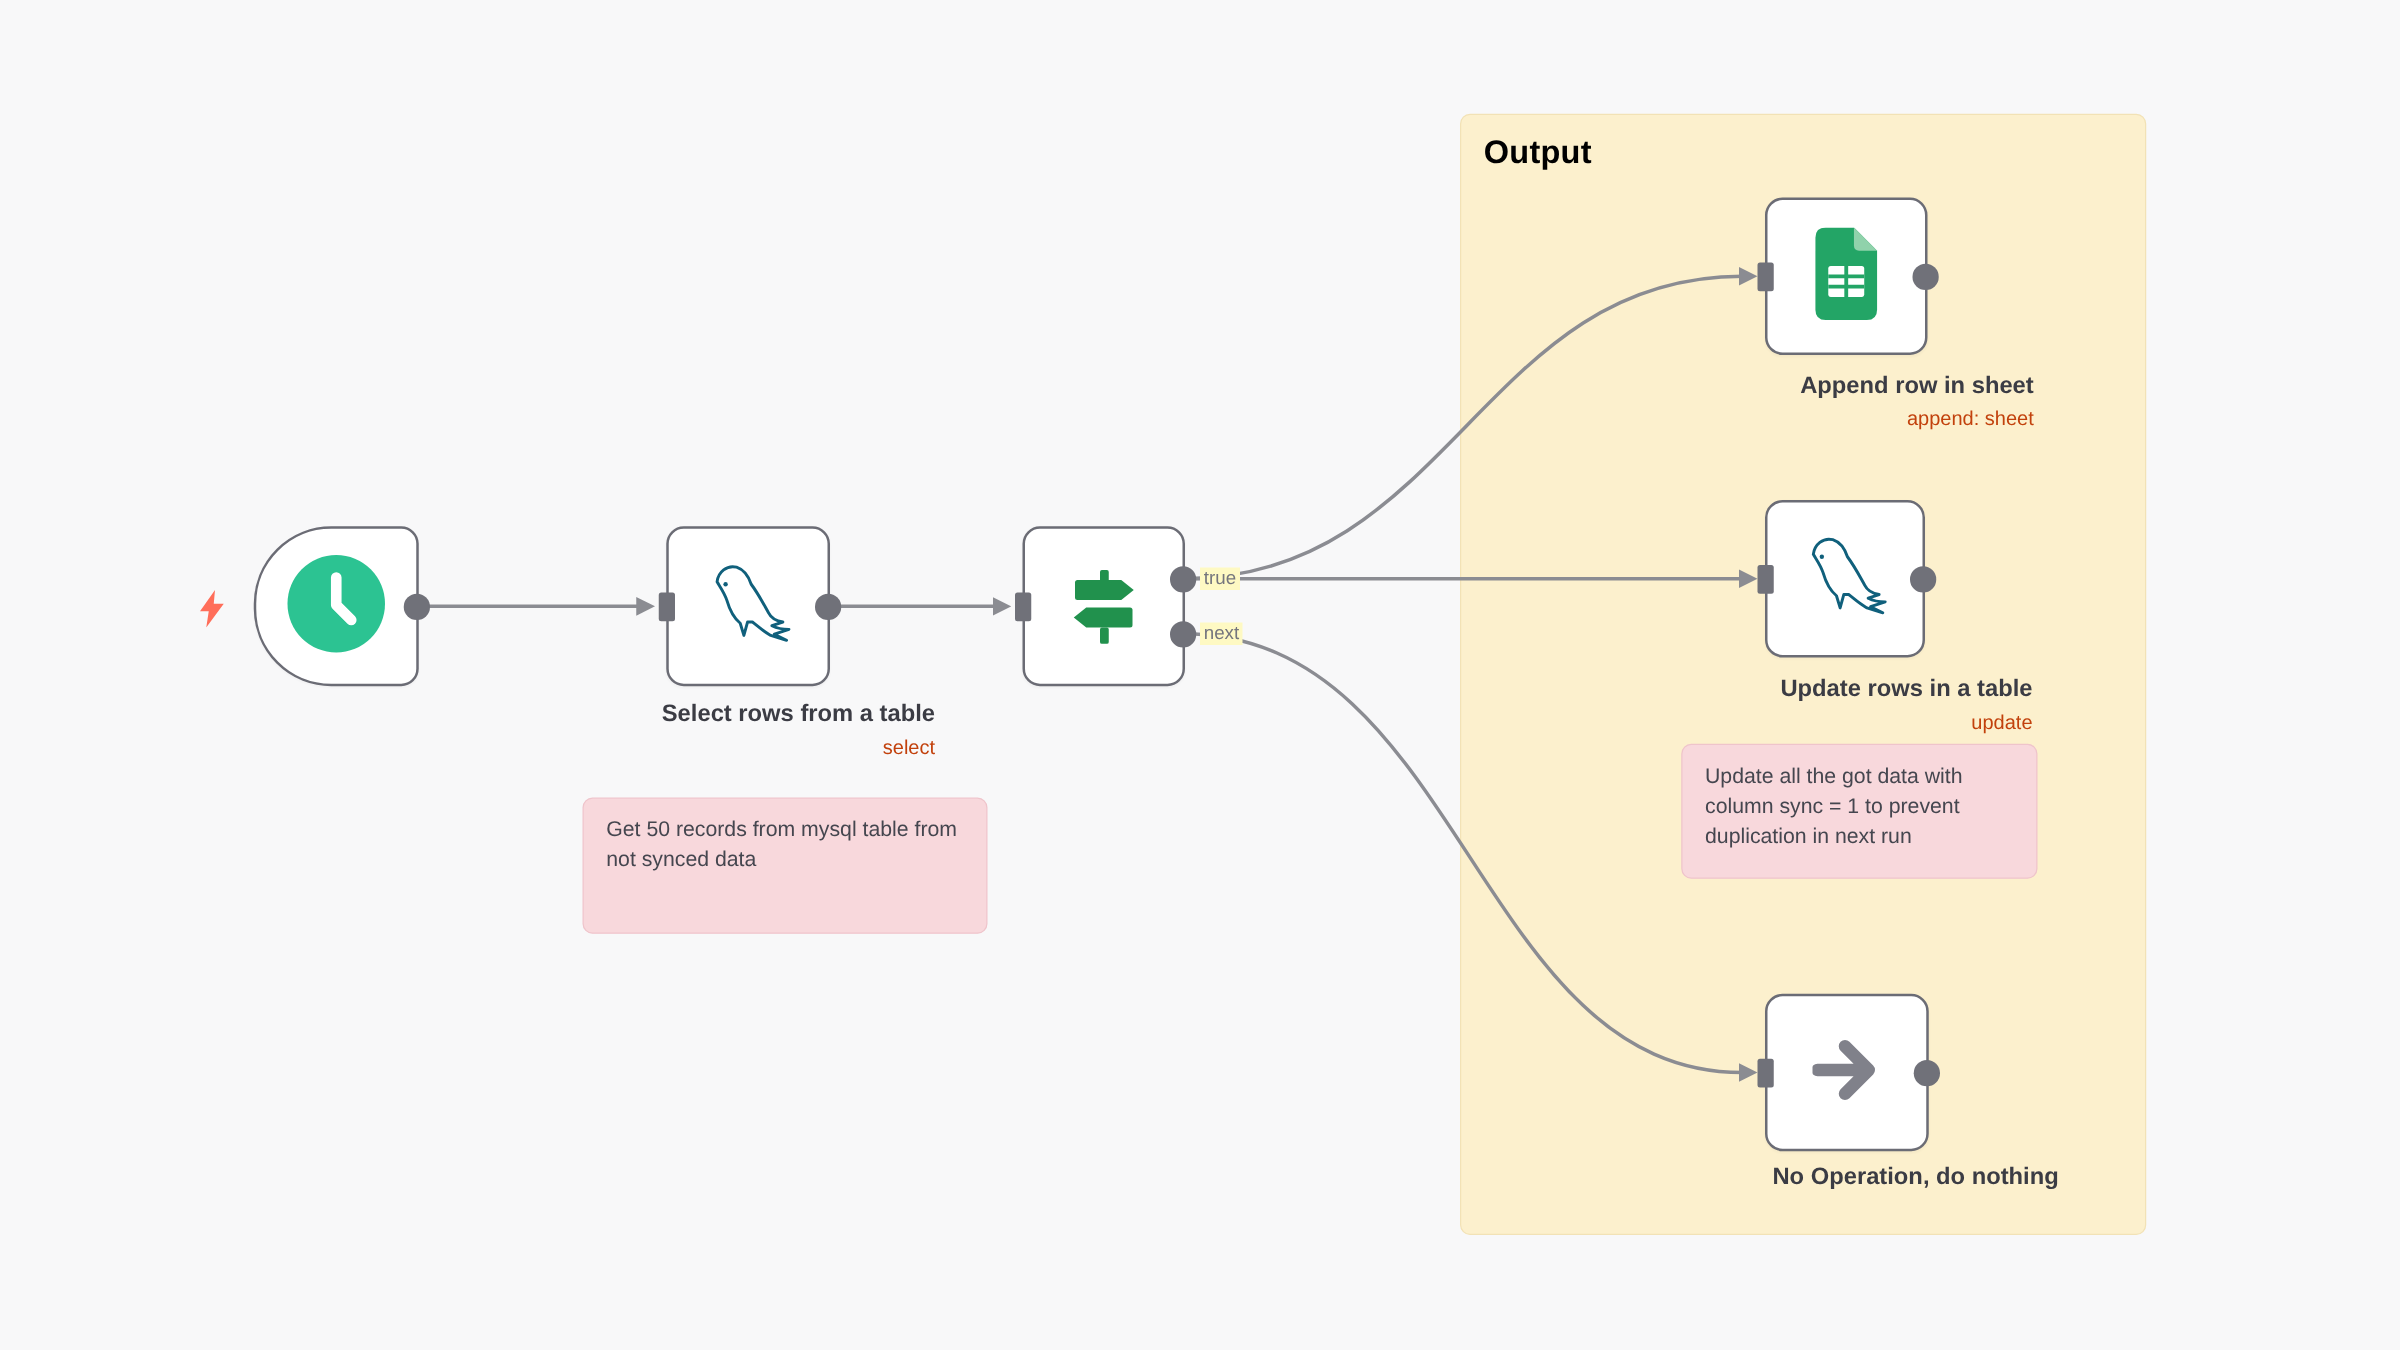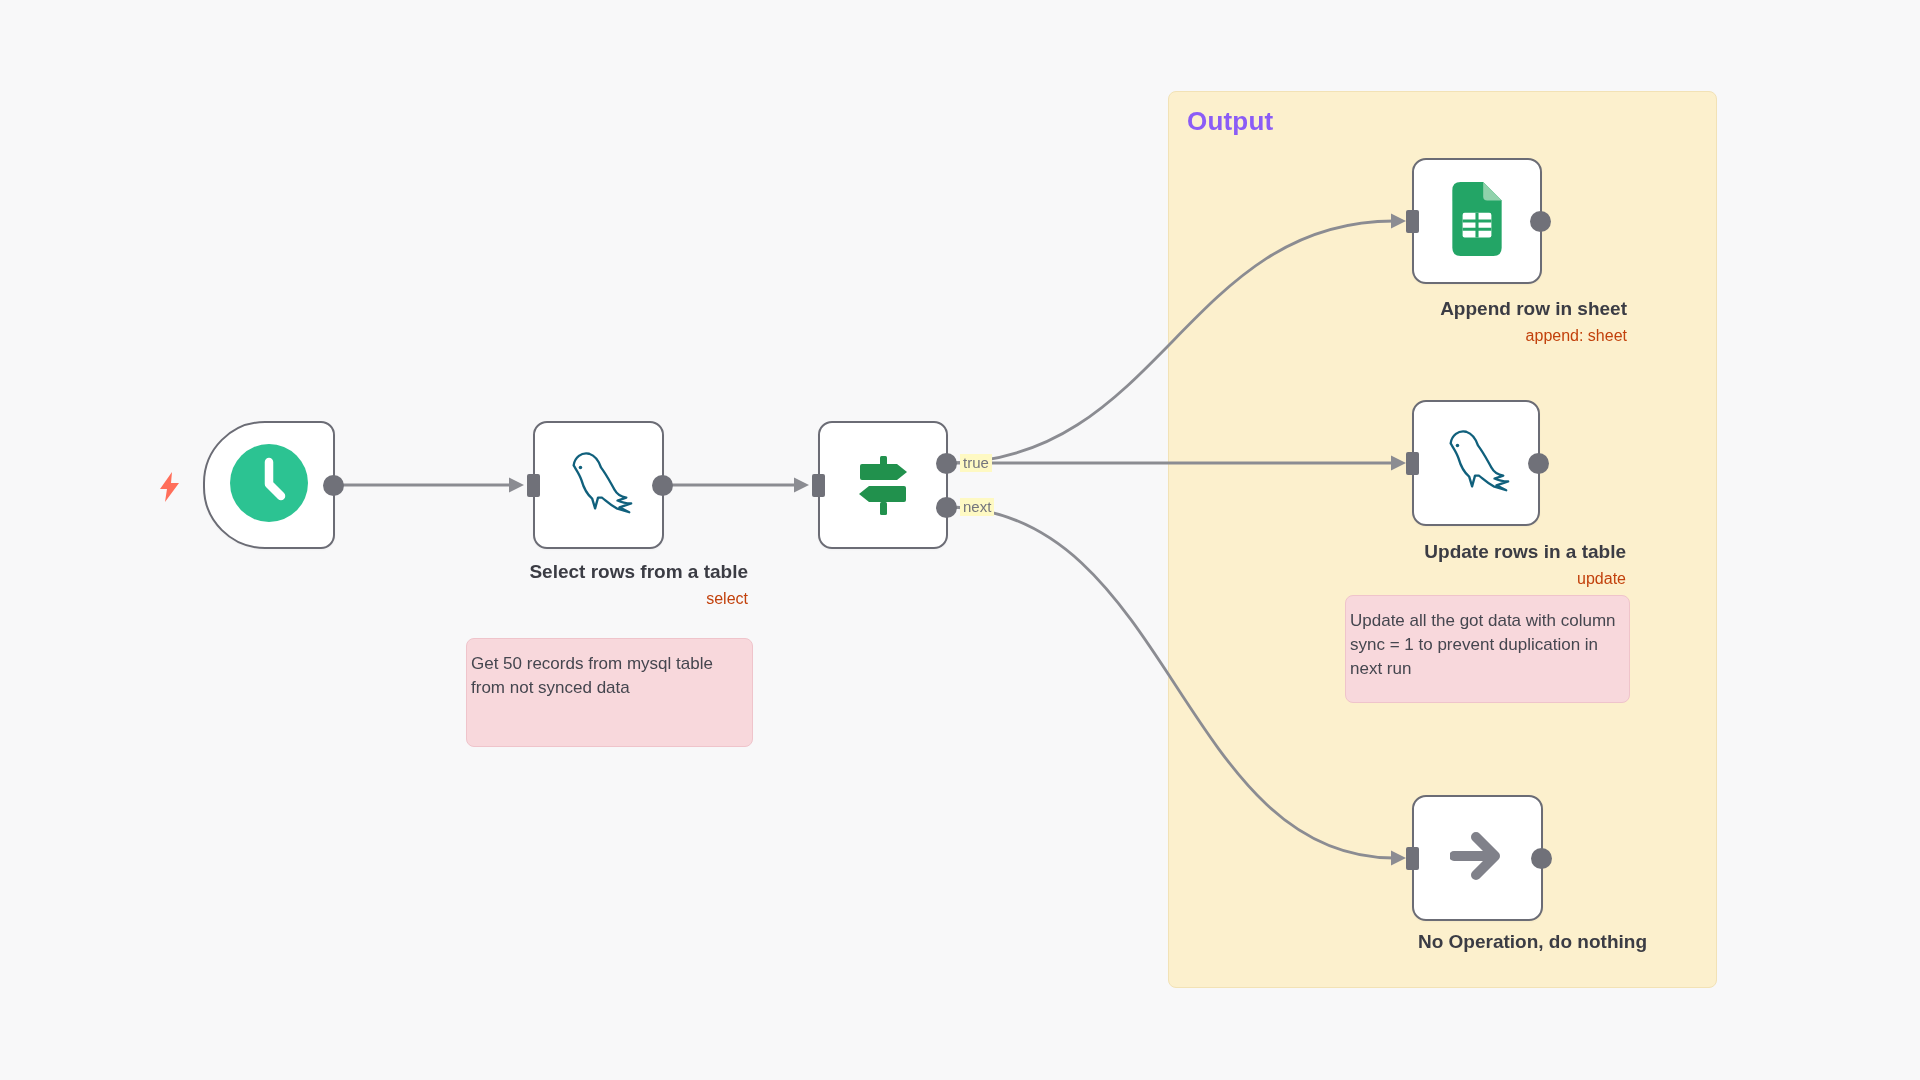--- a/index.html
+++ b/index.html
@@ -11,21 +11,21 @@
   #canvas{position:relative;width:1920px;height:1080px;background:#f8f8f9;}
 
   
   .sticky-panel{
     position:absolute;left:1168px;top:91px;width:549px;height:897px;
     background:#fcf0cd;border:1px solid #f2e2b6;border-radius:8px;
     box-sizing:border-box;z-index:1;
   }
   .sticky-panel-title{
     position:absolute;left:18px;top:14px;
-    font-size:26px;font-weight:700;color:#8b5cf6;letter-spacing:.2px;
+    font-size:26px;font-weight:700;color:#000000;letter-spacing:.2px;
   }
 
   
   #wires{position:absolute;left:0;top:0;z-index:2;}
 
   
   .node{
     position:absolute;background:#ffffff;border:2px solid #6b6c75;
     border-radius:14px;box-sizing:border-box;z-index:3;
     display:flex;align-items:center;justify-content:center;
@@ -50,21 +50,21 @@
   }
   .node-sub{
     margin-top:3px;font-size:16px;font-weight:400;color:#c2410c;line-height:20px;
   }
 
   
   .note{
     position:absolute;z-index:3;background:#f8d8dc;border:1px solid #efc4cb;
     border-radius:8px;box-sizing:border-box;
     color:#45464f;font-size:17px;line-height:24px;
-    padding:13px 4px;
+    padding:13px 18px;
   }
 
   .bolt{position:absolute;z-index:3;}
 </style>
 </head>
 <body>
 
 <div id="canvas">
 
   <div class="sticky-panel">
@@ -111,21 +111,21 @@
       </svg>
     </span>
     <div class="port port-in"></div>
     <div class="port port-out"></div>
   </div>
   <div class="node-label" style="left:598px;top:558px;width:300px;">
     <div>Select rows from a table</div>
     <div class="node-sub">select</div>
   </div>
 
-  <div class="note" style="left:466px;top:638px;width:287px;height:109px;">
+  <div class="note" style="left:466px;top:638px;width:324px;height:109px;">
     <span>Get 50 records from mysql table from not synced data</span>
   </div>
 
   <div class="node" style="left:818px;top:421px;width:130px;height:128px;">
     <span>
       <svg width="64" height="66" viewBox="0 0 64 66">
         <g fill="#21914d">
           <rect x="29" y="6" width="7" height="9" rx="1.5"></rect>
           <path d="M11,14 H46 L56,22 L46,30 H11 Q9,30 9,28 V16 Q9,14 11,14 Z"></path>
           <path d="M53,36 H18 L8,44 L18,52 H53 Q55,52 55,50 V38 Q55,36 53,36 Z"></path>

